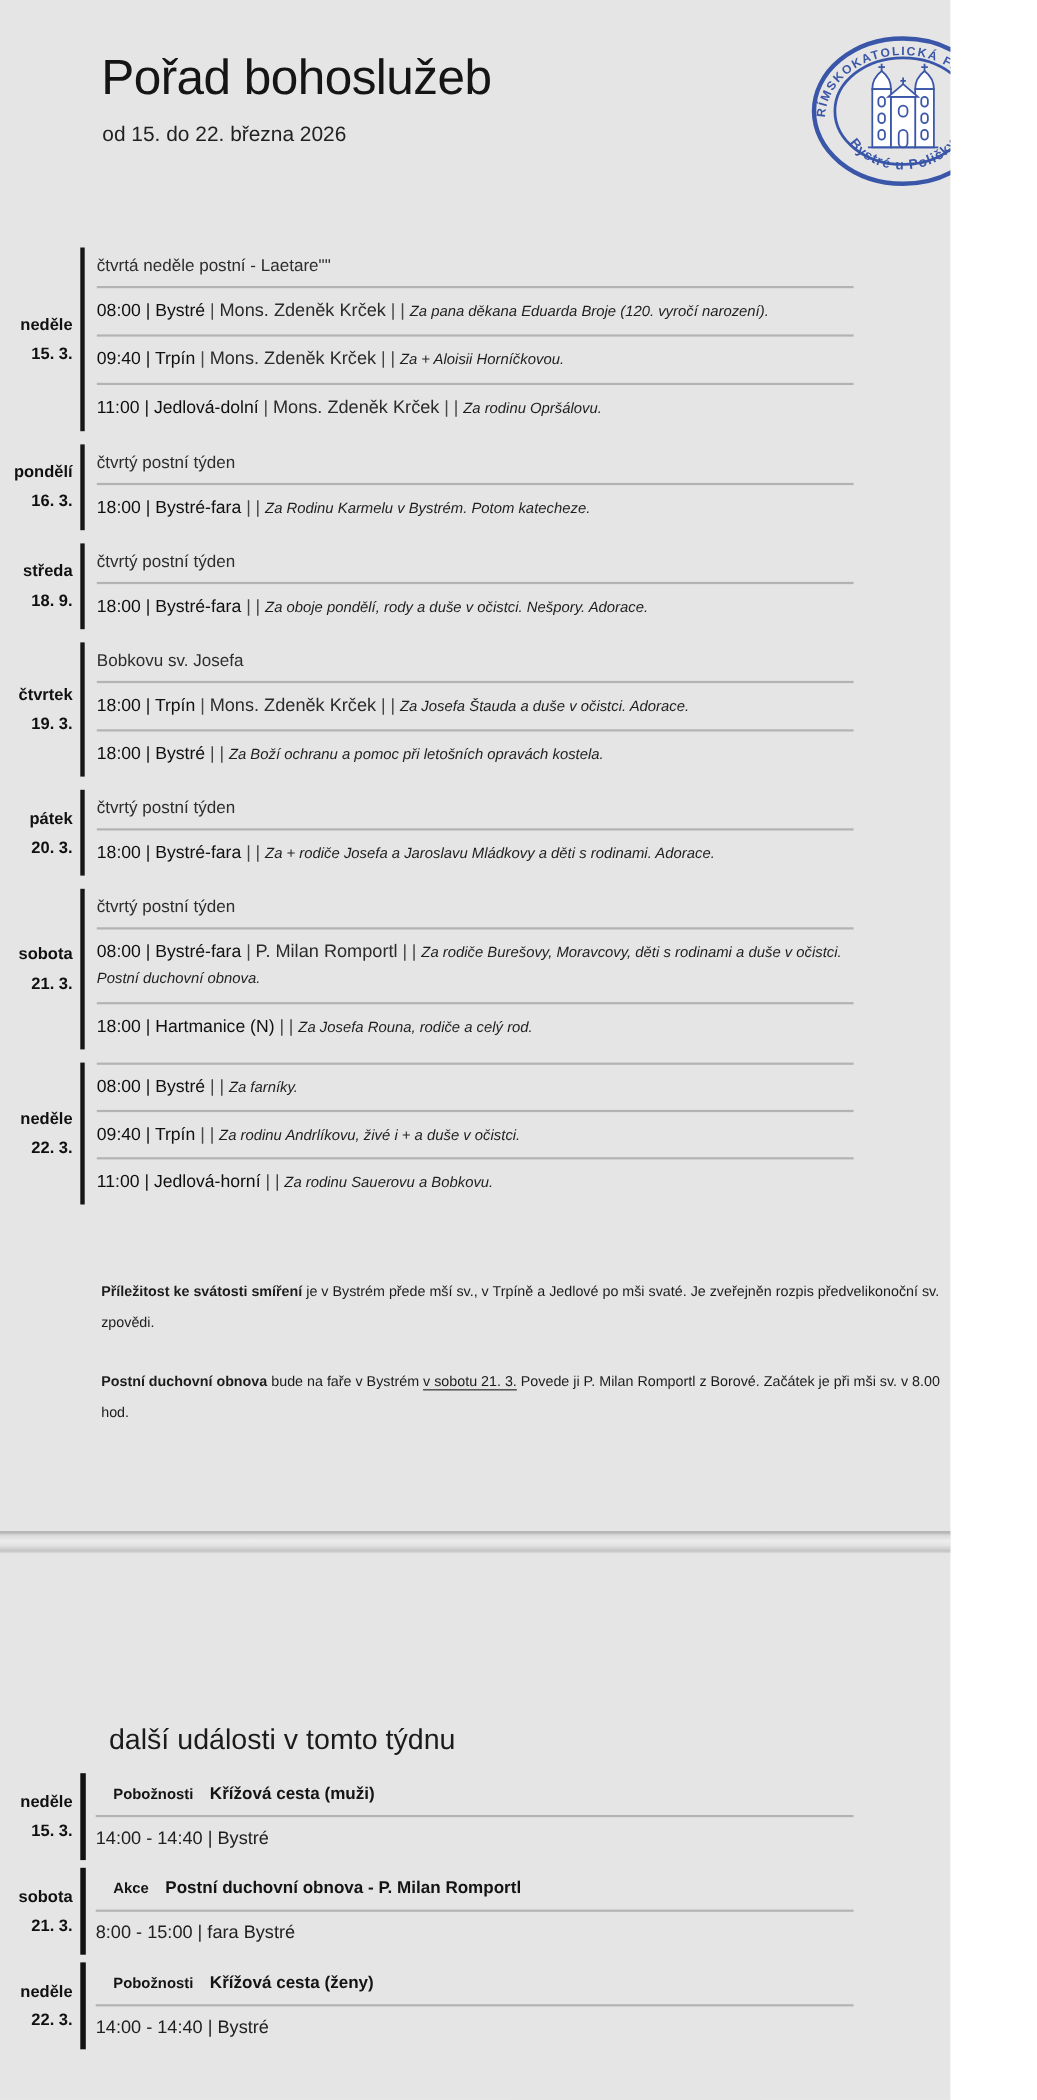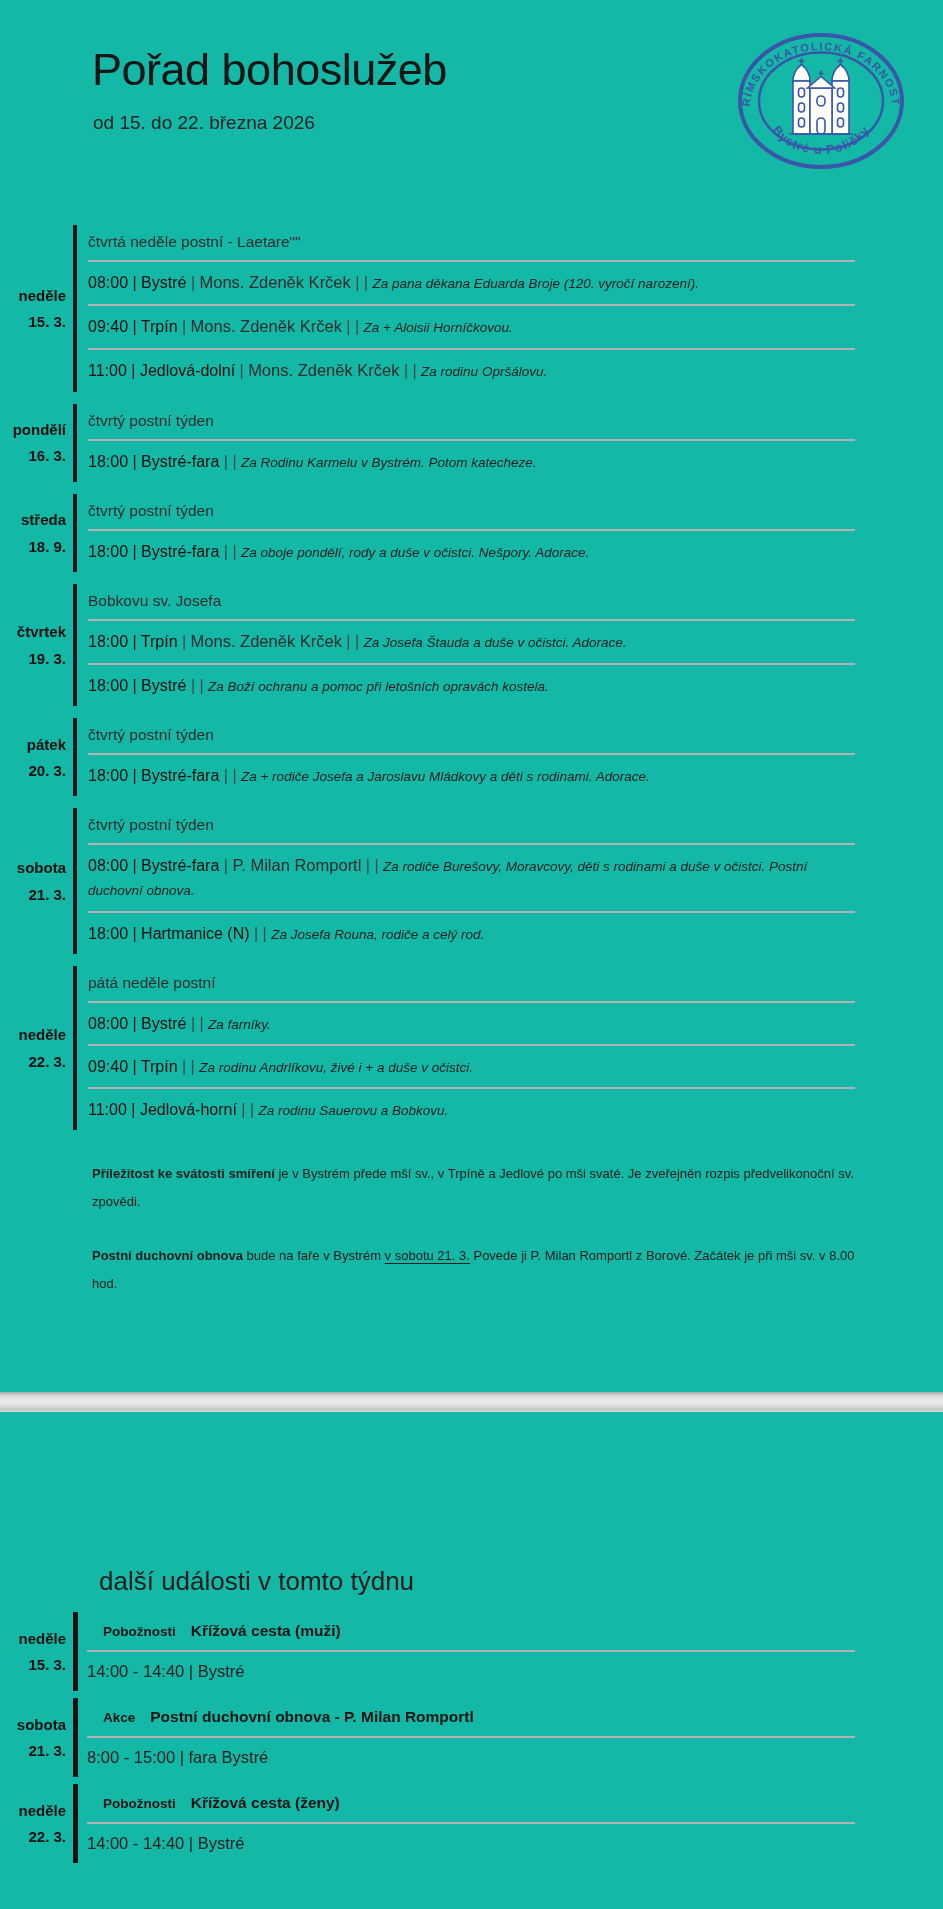--- a/index.html
+++ b/index.html
@@ -1,16 +1,16 @@
 <!DOCTYPE html>
 <html><head>
 <meta charset="utf-8">
 <style>
   html,body{margin:0;padding:0;background:#fff;}
-  .page{position:relative;width:943px;height:1909px;background:#14b8a6;overflow:hidden;
+  .page{position:relative;width:864px;height:1909px;background:#e5e5e5;overflow:hidden;
         font-family:"Liberation Sans",sans-serif;color:#1a1a1a;}
 
   
   .title{position:absolute;left:92px;top:44px;font-size:45px;font-weight:normal;color:#151515;letter-spacing:-.5px;}
   .subtitle{position:absolute;left:93px;top:112px;font-size:19px;color:#222;}
   .logo{position:absolute;left:733px;top:30px;width:176px;height:142px;}
 
   
   .schedule{position:absolute;left:0;top:225px;right:0;display:flex;flex-direction:column;gap:12px;}
   .day-group{display:flex;align-items:stretch;}
@@ -178,21 +178,20 @@
           <div class="entry"><span class="tp">18:00 | Hartmanice (N)</span><span class="pipe"> | | </span><span class="intent">Za Josefa Rouna, rodiče a celý rod.</span></div>
         </div>
       </div>
       <div class="day-group">
         <div class="day-label">
           <div class="day-name">neděle</div>
           <div class="day-date">22. 3.</div>
         </div>
         <div class="vbar"></div>
         <div class="day-content">
-          <div class="lit-header">pátá neděle postní</div>
           <div class="sep-line"></div>
           <div class="entry"><span class="tp">08:00 | Bystré</span><span class="pipe"> | | </span><span class="intent">Za farníky.</span></div>
           <div class="sep-line"></div>
           <div class="entry"><span class="tp">09:40 | Trpín</span><span class="pipe"> | | </span><span class="intent">Za rodinu Andrlíkovu, živé i + a duše v očistci.</span></div>
           <div class="sep-line"></div>
           <div class="entry"><span class="tp">11:00 | Jedlová-horní</span><span class="pipe"> | | </span><span class="intent">Za rodinu Sauerovu a Bobkovu.</span></div>
         </div>
       </div>
     </div>
 

